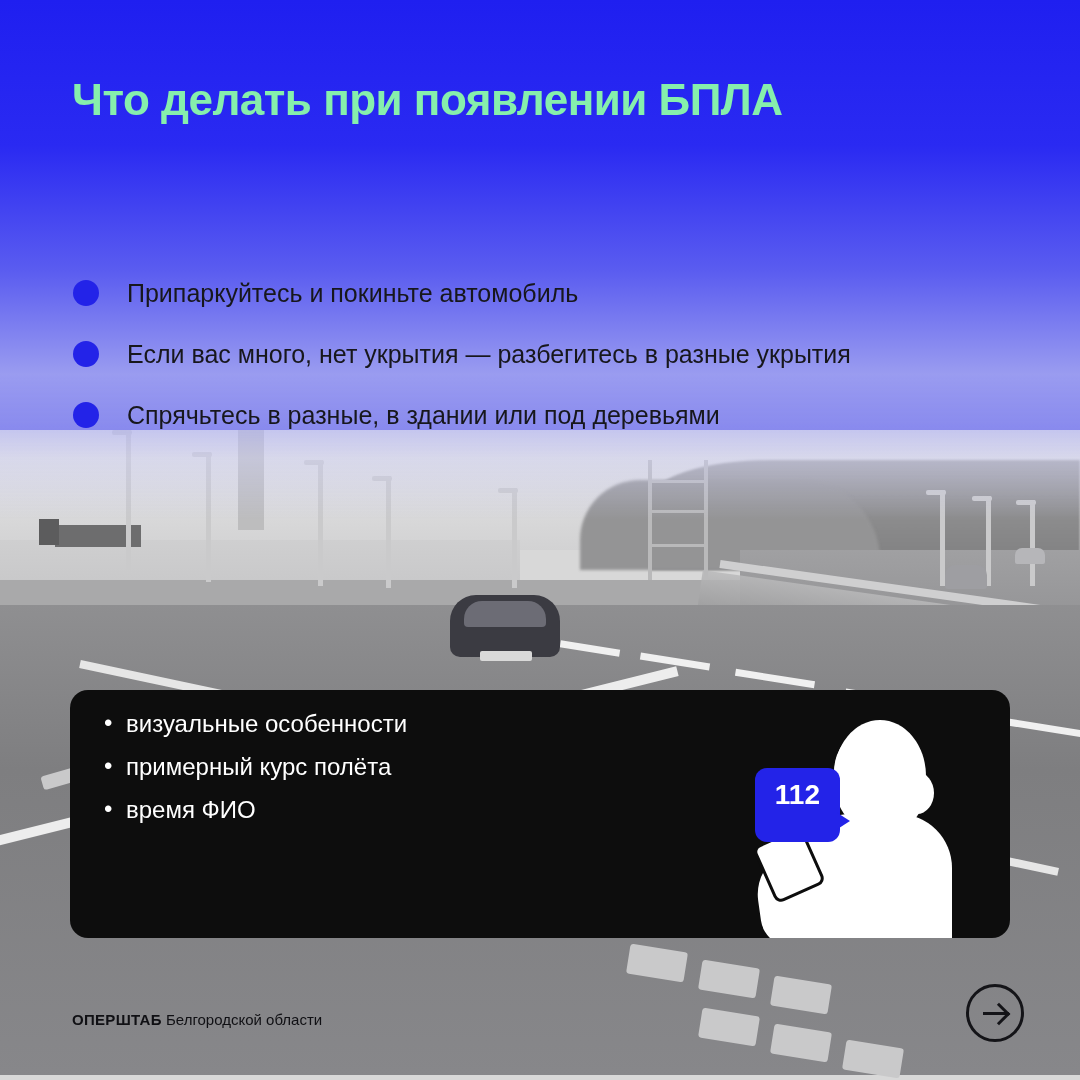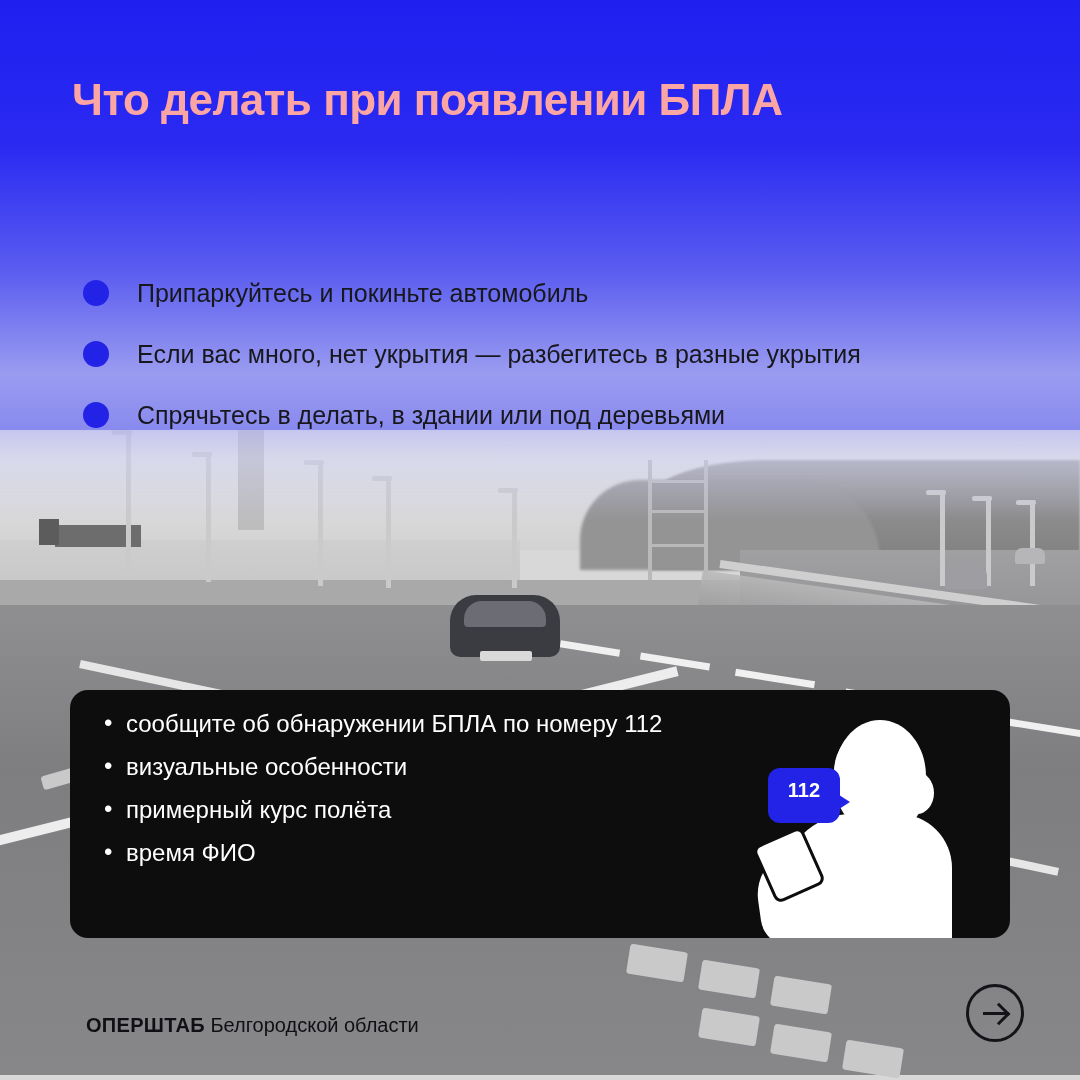--- a/index.html
+++ b/index.html
@@ -180,41 +180,41 @@
       rgba(216,216,216,0.0) 100%);
   }
 
   
   .content { position: absolute; inset: 0; }
 
   h1.title {
     position: absolute;
     left: 72px; top: 76px;
     width: 940px;
-    color: #fca5a5;
+    color: #86efac;
     font-size: 44px;
     font-weight: bold;
     letter-spacing: -0.5px;
     line-height: 1.1;
   }
 
   .subtitle-chip {
     position: absolute;
     left: 72px; top: 157px;
     background: #151515;
     color: #fff;
     font-size: 32px;
     font-weight: bold;
     padding: 14px 26px 16px 26px;
     letter-spacing: 0.2px;
   }
 
   .bullets {
     position: absolute;
-    left: 83px; top: 278px;
+    left: 73px; top: 278px;
     width: 960px;
   }
   .bullet-row {
     display: flex;
     align-items: center;
     margin-bottom: 31px;
   }
   .dot {
     width: 26px; height: 26px; border-radius: 50%;
     background: #2323e8;
@@ -299,41 +299,40 @@
     background: #fff;
     border-radius: 8px;
     transform: rotate(-24deg);
     border: 3px solid #0d0d0d;
   }
   .bubble {
     position: absolute;
     right: 170px; top: 78px;
     background: #2323e8;
     color: #fff;
-    font-size: 20px;
+    font-size: 28px;
     font-weight: bold;
-    padding: 11px 20px 21px;
+    padding: 11px 20px 31px;
     border-radius: 12px;
   }
   .bubble::after {
     content: "";
     position: absolute;
     right: -10px; bottom: 12px;
     border-left: 14px solid #2323e8;
     border-top: 9px solid transparent;
     border-bottom: 9px solid transparent;
   }
 
   
   .footer-logo {
     position: absolute;
-    left: 72px; bottom: 43px;
-    font-size: 20px;
+    left: 72px; bottom: 52px;
+    font-size: 15px;
     color: #101014;
-    margin-left: 14px;
   }
   .footer-logo b { font-weight: bold; letter-spacing: .3px;}
   .footer-logo span { font-weight: normal; }
 
   .arrow-btn {
     position: absolute;
     right: 56px; bottom: 38px;
     width: 58px; height: 58px;
     border: 3px solid #141418;
     border-radius: 50%;
@@ -419,27 +418,26 @@
       <div class="bullet-row">
         <div class="dot"></div>
         <div class="bullet-text">Припаркуйтесь и покиньте автомобиль</div>
       </div>
       <div class="bullet-row">
         <div class="dot"></div>
         <div class="bullet-text">Если вас много, нет укрытия — разбегитесь в разные укрытия</div>
       </div>
       <div class="bullet-row">
         <div class="dot"></div>
-        <div class="bullet-text">Спрячьтесь в делать, в здании или под деревьями</div>
+        <div class="bullet-text">Спрячьтесь в разные, в здании или под деревьями</div>
       </div>
     </div>
 
     <div class="card">
       <ul>
-        <li>сообщите об обнаружении БПЛА по номеру 112</li>
         <li>визуальные особенности</li>
         <li>примерный курс полёта</li>
         <li>время ФИО</li>
       </ul>
 
       <div class="person">
         <div class="hair"></div>
         <div class="head"></div>
         <div class="bun"></div>
         <div class="torso"></div>

